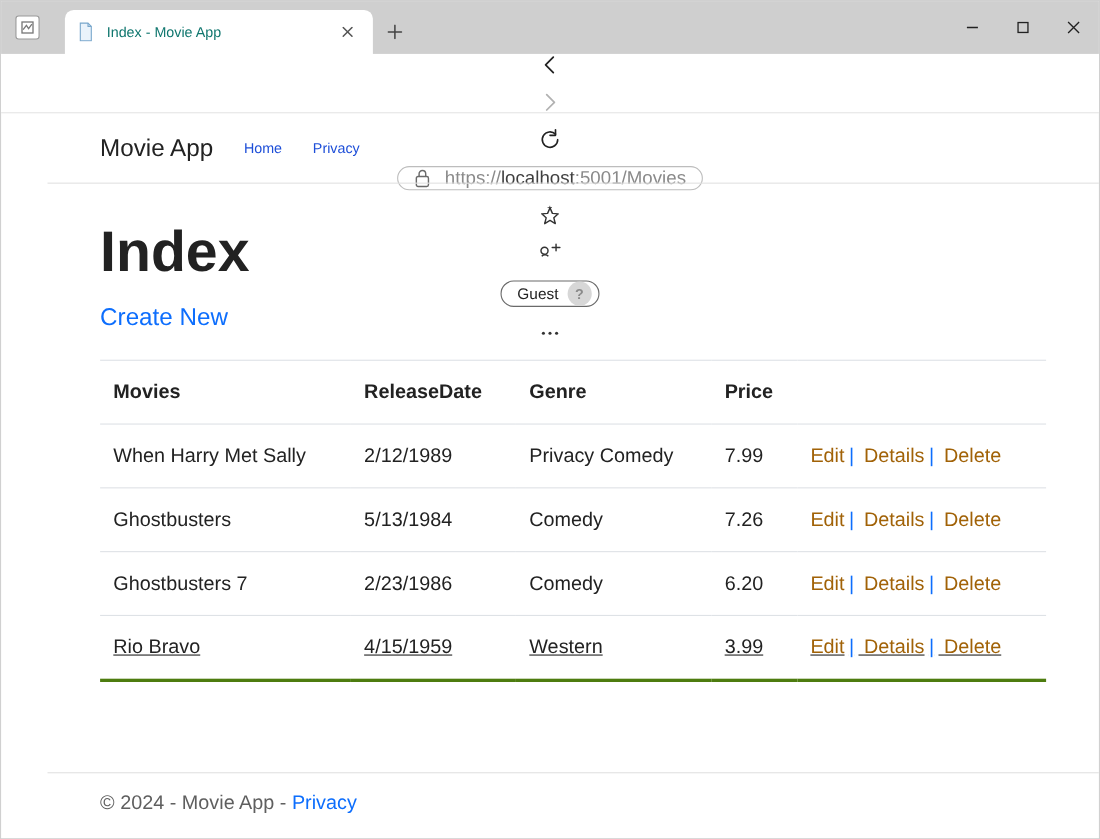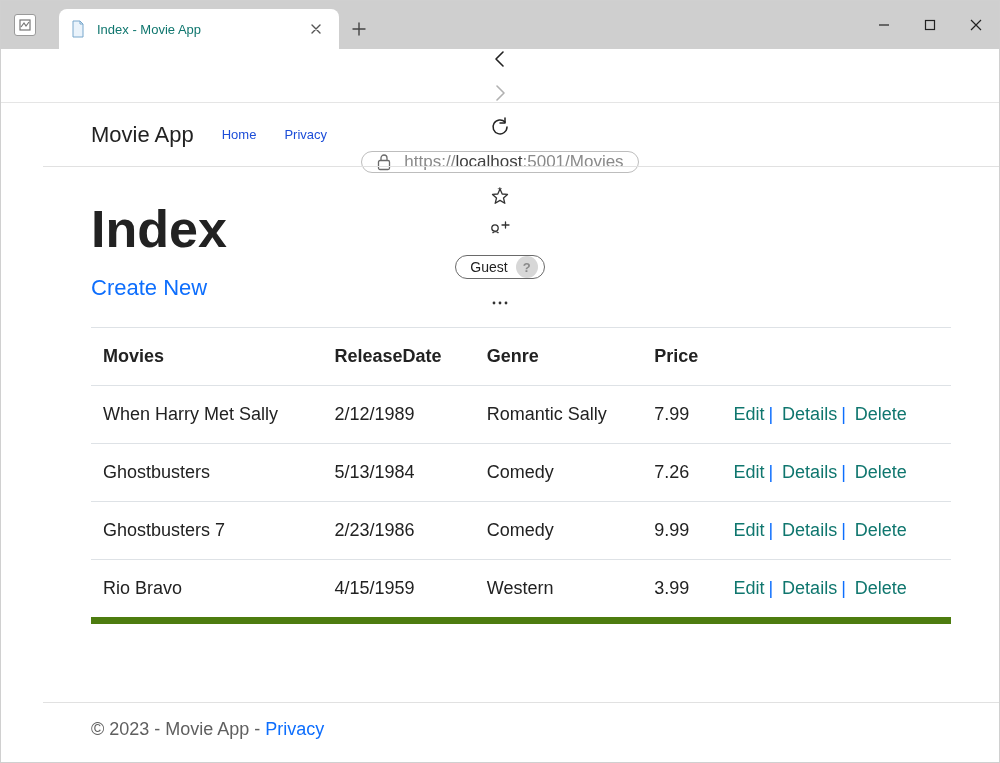--- a/index.html
+++ b/index.html
@@ -32,22 +32,22 @@
   .page { flex:1; display:flex; flex-direction:column; overflow:hidden;margin-left:42px; }
   .navbar { height:64px; border-bottom:1px solid #e1e1e1; display:flex; align-items:center; padding:0 48px; gap:28px; }
   .brand { font-size:22px; color:#222; }
   .navlink { font-size:13px; color:#1d4ed8; text-decoration:none; }
   .content { flex:1; padding:24px 48px 0 48px; overflow:auto; }
   h1.page-title { font-size:52px; font-weight:700; margin:8px 0 16px 0; color:#222; }
   .create-link { color:#0d6efd; text-decoration:none; font-size:22px; }
   table.movie-table { width:100%; border-collapse:collapse; margin-top:26px; }
   table.movie-table th, table.movie-table td { text-align:left; padding:18px 12px; border-top:1px solid #dee2e6; font-size:18px; }
   table.movie-table thead th { font-weight:700; }
-  table.movie-table tbody tr:last-child td { border-bottom:7px solid #4d7c0f; }
-  .row-actions a { color:#0f766e; text-decoration:none; }
+  table.movie-table tbody tr:last-child td { border-bottom:3px solid #4d7c0f;text-decoration:underline; }
+  .row-actions a { color:#a16207; text-decoration:none; }
   .row-actions .sep { color:#0d6efd; padding:0 4px; }
   .footer { border-top:1px solid #e1e1e1; padding:16px 48px 22px 48px; font-size:18px; color:#5f5f5f; }
   .footer a { color:#0d6efd; text-decoration:none; }
   svg { display:block; }
 </style>
 </head>
 <body>
 
 <div class="browser">
 
@@ -175,21 +175,21 @@
             <th>ReleaseDate</th>
             <th>Genre</th>
             <th>Price</th>
             <th></th>
           </tr>
         </thead>
         <tbody>
           <tr>
             <td>When Harry Met Sally</td>
             <td>2/12/1989</td>
-            <td>Romantic Sally</td>
+            <td>Privacy Comedy</td>
             <td>7.99</td>
             <td class="row-actions">
               <a href="#">Edit</a><span class="sep">|</span>
               <a href="#">Details</a><span class="sep">|</span>
               <a href="#">Delete</a>
             </td>
           </tr>
           <tr>
             <td>Ghostbusters</td>
             <td>5/13/1984</td>
@@ -198,21 +198,21 @@
             <td class="row-actions">
               <a href="#">Edit</a><span class="sep">|</span>
               <a href="#">Details</a><span class="sep">|</span>
               <a href="#">Delete</a>
             </td>
           </tr>
           <tr>
             <td>Ghostbusters 7</td>
             <td>2/23/1986</td>
             <td>Comedy</td>
-            <td>9.99</td>
+            <td>6.20</td>
             <td class="row-actions">
               <a href="#">Edit</a><span class="sep">|</span>
               <a href="#">Details</a><span class="sep">|</span>
               <a href="#">Delete</a>
             </td>
           </tr>
           <tr>
             <td>Rio Bravo</td>
             <td>4/15/1959</td>
             <td>Western</td>
@@ -221,18 +221,18 @@
               <a href="#">Edit</a><span class="sep">|</span>
               <a href="#">Details</a><span class="sep">|</span>
               <a href="#">Delete</a>
             </td>
           </tr>
         </tbody>
       </table>
     </div>
 
     <div class="footer">
-      <span>© 2023 - Movie App - </span>
+      <span>© 2024 - Movie App - </span>
       <a href="#">Privacy</a>
     </div>
   </div>
 
 </div>
 
 </body></html>

